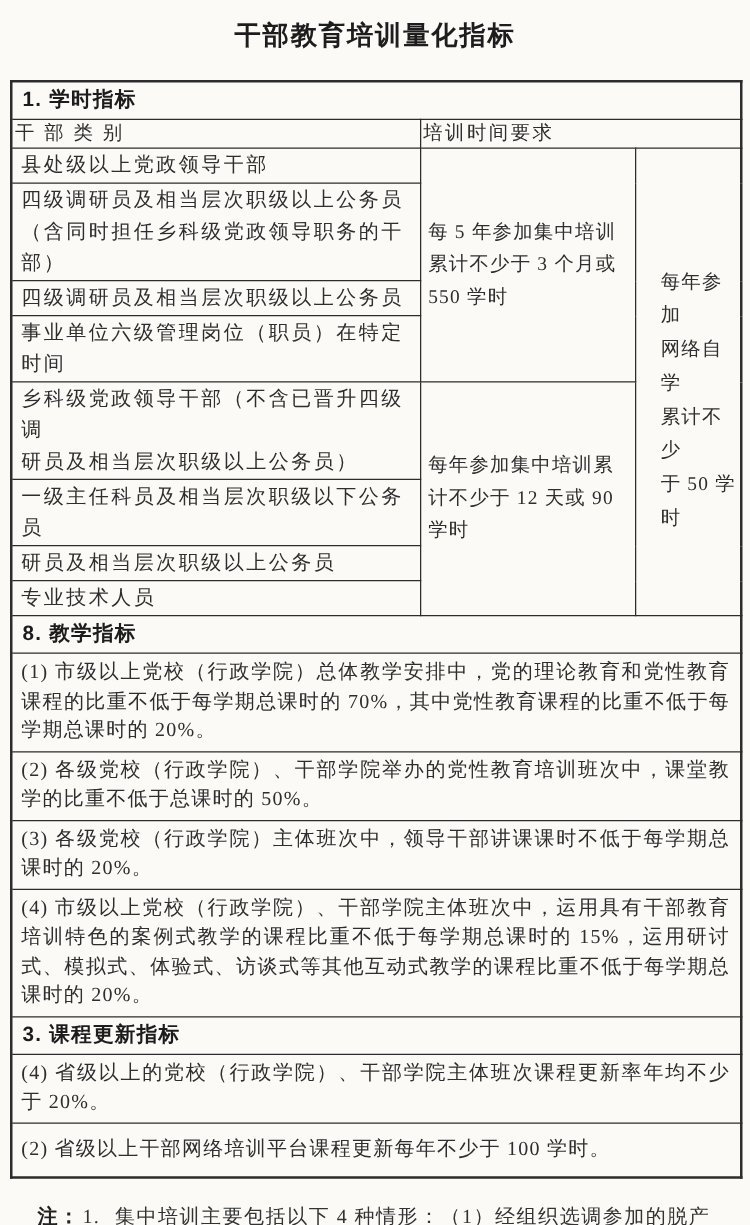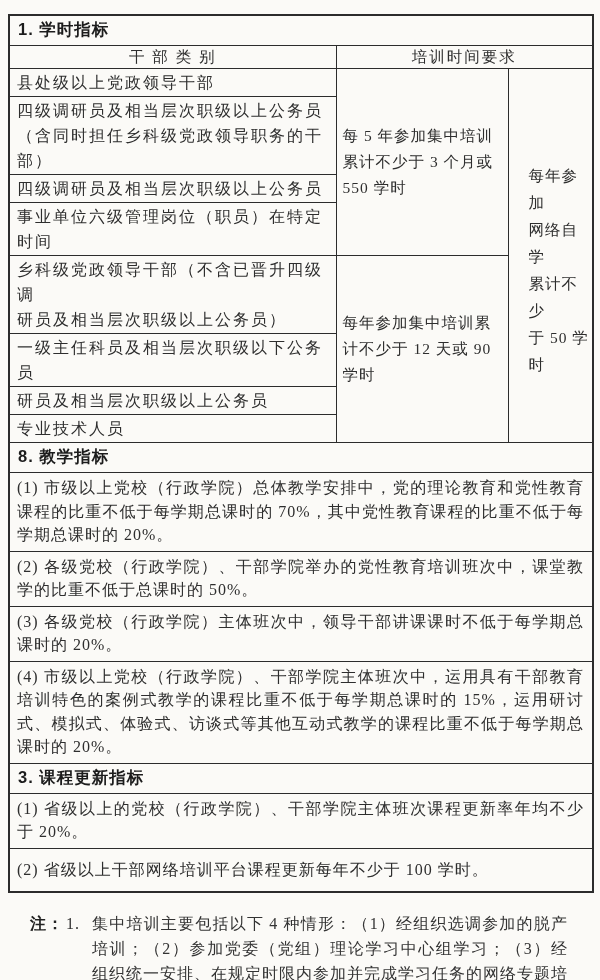--- a/index.html
+++ b/index.html
@@ -39,21 +39,20 @@
   td.sec {
     font-family: "Liberation Sans", sans-serif;
     font-weight: 700;
     font-size: 16.5px;
     letter-spacing: 1px;
     color: #1c1c1c;
     padding: 3px 8px 4px 8px;
     margin-left: 24px;
   }
   td.colhead {
-    text-align: center;
     font-size: 15.5px;
     letter-spacing: 2px;
     padding: 1px 2px;
     line-height: 20px;
   }
   td.cat {
     font-size: 16px;
     letter-spacing: 2px;
     line-height: 25px;
     padding: 1px 4px 1px 7px;
@@ -95,20 +94,21 @@
     color: #222;
   }
   .nnum { flex: 0 0 26px; }
   .ntext { flex: 1 1 auto; text-align: justify; }
 </style>
 </head>
 <body>
 
 <div class="page">
 
+  <h1 class="title">干部教育培训量化指标</h1>
 
   <table class="tbl">
     <colgroup>
         <col class="c1">
         <col class="c2">
         <col class="c3">
       </colgroup>
 
     <tbody>
         <tr>
@@ -171,21 +171,21 @@
       <td colspan="3" class="item">(3) 各级党校（行政学院）主体班次中，领导干部讲课课时不低于每学期总课时的 20%。</td>
     </tr>
     <tr>
       <td colspan="3" class="item">(4) 市级以上党校（行政学院）、干部学院主体班次中，运用具有干部教育培训特色的案例式教学的课程比重不低于每学期总课时的 15%，运用研讨式、模拟式、体验式、访谈式等其他互动式教学的课程比重不低于每学期总课时的 20%。</td>
     </tr>
 
     <tr>
       <td colspan="3" class="sec">3. 课程更新指标</td>
     </tr>
     <tr>
-      <td colspan="3" class="item">(1) 省级以上的党校（行政学院）、干部学院主体班次课程更新率年均不少于 20%。</td>
+      <td colspan="3" class="item">(4) 省级以上的党校（行政学院）、干部学院主体班次课程更新率年均不少于 20%。</td>
     </tr>
     <tr>
       <td colspan="3" class="item tall">(2) 省级以上干部网络培训平台课程更新每年不少于 100 学时。</td>
     </tr>
   </tbody>
     </table>
 
   <div class="notes">
     <div class="note-row">
       <span class="nlabel">注：</span>

